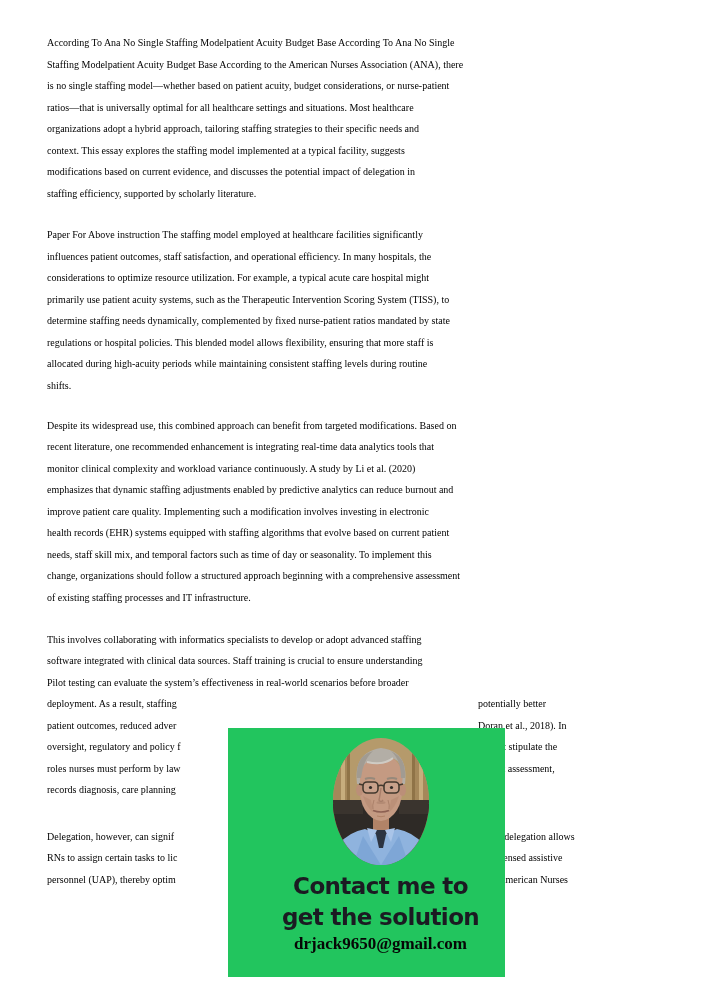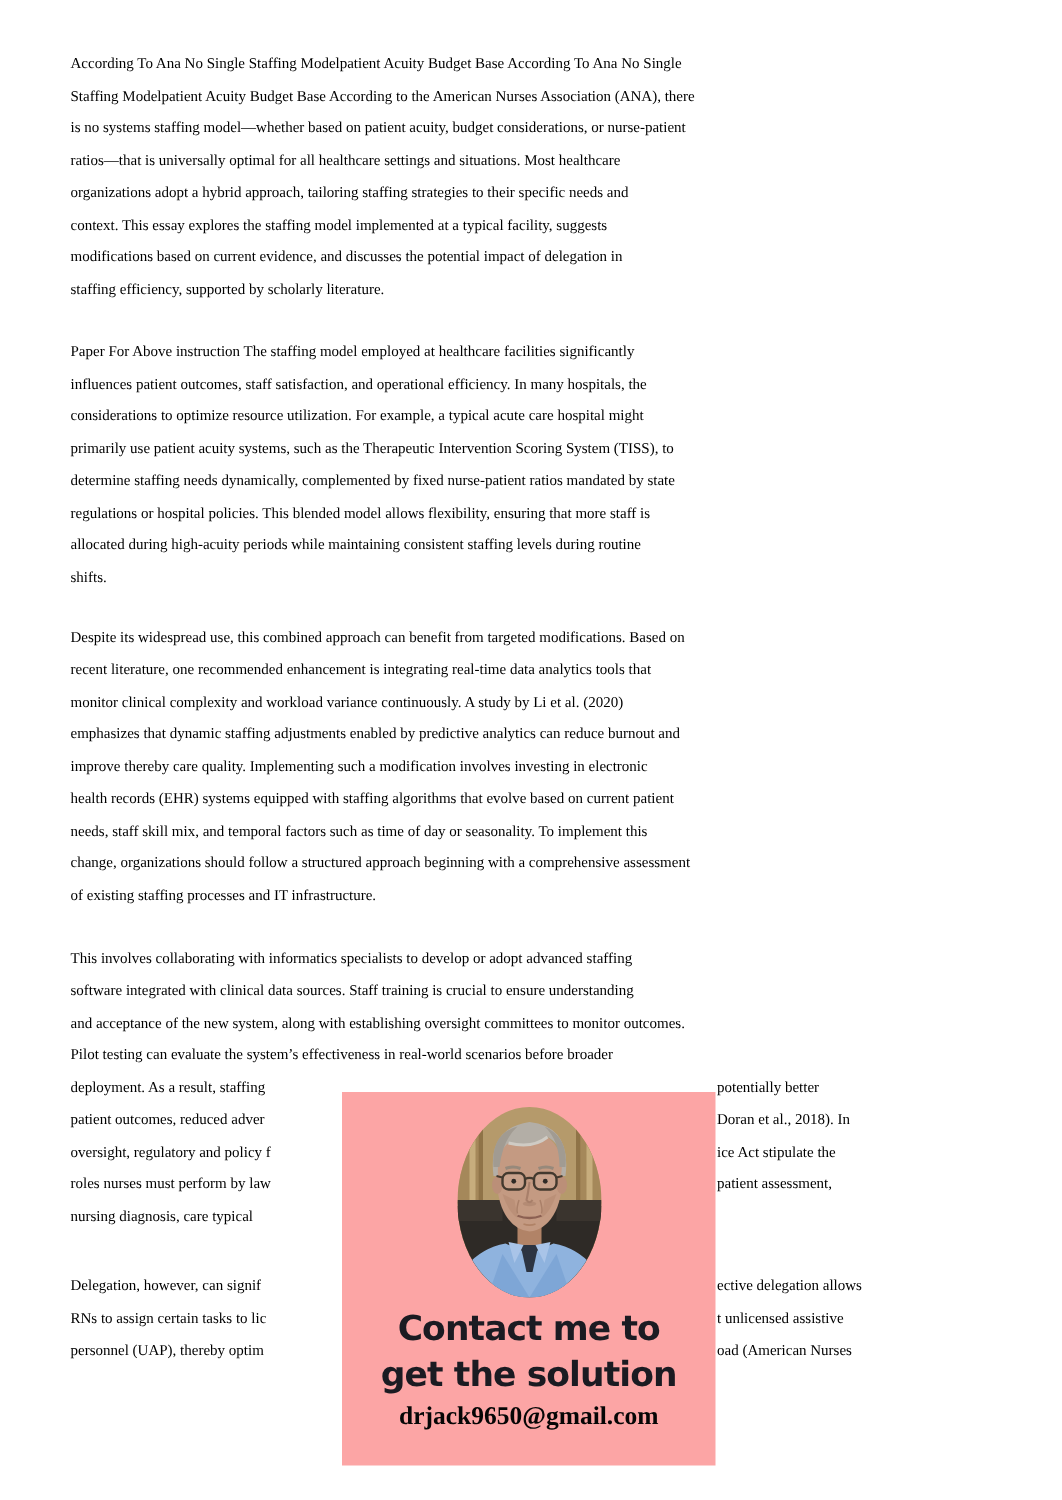--- a/index.html
+++ b/index.html
@@ -32,21 +32,21 @@
     font-size:17px;color:#060606;text-align:center;
   }
 </style>
 </head>
 <body>
 
 <div class="doc" id="doc">
     <div class="paragraph">
       <div class="line">According To Ana No Single Staffing Modelpatient Acuity Budget Base According To Ana No Single</div>
       <div class="line">Staffing Modelpatient Acuity Budget Base According to the American Nurses Association (ANA), there</div>
-      <div class="line">is no systems staffing model—whether based on patient acuity, budget considerations, or nurse-patient</div>
+      <div class="line">is no single staffing model—whether based on patient acuity, budget considerations, or nurse-patient</div>
       <div class="line">ratios—that is universally optimal for all healthcare settings and situations. Most healthcare</div>
       <div class="line">organizations adopt a hybrid approach, tailoring staffing strategies to their specific needs and</div>
       <div class="line">context. This essay explores the staffing model implemented at a typical facility, suggests</div>
       <div class="line">modifications based on current evidence, and discusses the potential impact of delegation in</div>
       <div class="line">staffing efficiency, supported by scholarly literature.</div>
     </div>
     <div class="paragraph">
       <div class="line">Paper For Above instruction The staffing model employed at healthcare facilities significantly</div>
       <div class="line">influences patient outcomes, staff satisfaction, and operational efficiency. In many hospitals, the</div>
       <div class="line">considerations to optimize resource utilization. For example, a typical acute care hospital might</div>
@@ -54,45 +54,44 @@
       <div class="line">determine staffing needs dynamically, complemented by fixed nurse-patient ratios mandated by state</div>
       <div class="line">regulations or hospital policies. This blended model allows flexibility, ensuring that more staff is</div>
       <div class="line">allocated during high-acuity periods while maintaining consistent staffing levels during routine</div>
       <div class="line">shifts.</div>
     </div>
     <div class="paragraph">
       <div class="line">Despite its widespread use, this combined approach can benefit from targeted modifications. Based on</div>
       <div class="line">recent literature, one recommended enhancement is integrating real-time data analytics tools that</div>
       <div class="line">monitor clinical complexity and workload variance continuously. A study by Li et al. (2020)</div>
       <div class="line">emphasizes that dynamic staffing adjustments enabled by predictive analytics can reduce burnout and</div>
-      <div class="line">improve thereby care quality. Implementing such a modification involves investing in electronic</div>
+      <div class="line">improve patient care quality. Implementing such a modification involves investing in electronic</div>
       <div class="line">health records (EHR) systems equipped with staffing algorithms that evolve based on current patient</div>
       <div class="line">needs, staff skill mix, and temporal factors such as time of day or seasonality. To implement this</div>
       <div class="line">change, organizations should follow a structured approach beginning with a comprehensive assessment</div>
       <div class="line">of existing staffing processes and IT infrastructure.</div>
     </div>
     <div class="paragraph">
       <div class="line">This involves collaborating with informatics specialists to develop or adopt advanced staffing</div>
       <div class="line">software integrated with clinical data sources. Staff training is crucial to ensure understanding</div>
-      <div class="line">and acceptance of the new system, along with establishing oversight committees to monitor outcomes.</div>
       <div class="line">Pilot testing can evaluate the system’s effectiveness in real-world scenarios before broader</div>
       <div class="line split"><span class="frag-left">deployment. As a result, staffing</span><span class="frag-right">potentially better</span></div>
       <div class="line split"><span class="frag-left">patient outcomes, reduced adver</span><span class="frag-right">Doran et al., 2018). In</span></div>
       <div class="line split"><span class="frag-left">oversight, regulatory and policy f</span><span class="frag-right">ice Act stipulate the</span></div>
       <div class="line split"><span class="frag-left">roles nurses must perform by law</span><span class="frag-right">patient assessment,</span></div>
-      <div class="line split"><span class="frag-left">nursing diagnosis, care typical</span><span class="frag-right"></span></div>
+      <div class="line split"><span class="frag-left">records diagnosis, care planning</span><span class="frag-right"></span></div>
     </div>
     <div class="paragraph">
       <div class="line split"><span class="frag-left">Delegation, however, can signif</span><span class="frag-right">ective delegation allows</span></div>
       <div class="line split"><span class="frag-left">RNs to assign certain tasks to lic</span><span class="frag-right">t unlicensed assistive</span></div>
       <div class="line split"><span class="frag-left">personnel (UAP), thereby optim</span><span class="frag-right">oad (American Nurses</span></div>
     </div>
   </div>
 
-<div class="overlay" id="overlay" style="background: #fca5a5;">
+<div class="overlay" id="overlay" style="background: #22c55e; padding-left: 28px;">
   <svg class="photo" viewBox="0 0 96 127" aria-hidden="true">
     <defs>
       <clipPath id="oval">
           <ellipse cx="48" cy="63.5" rx="48" ry="63.5"></ellipse>
         </clipPath>
     </defs>
     <g clip-path="url(#oval)">
 
       <rect x="0" y="0" width="96" height="127" fill="#b59a6b"></rect>
       <rect x="0" y="0" width="14" height="127" fill="#a5885a"></rect>

